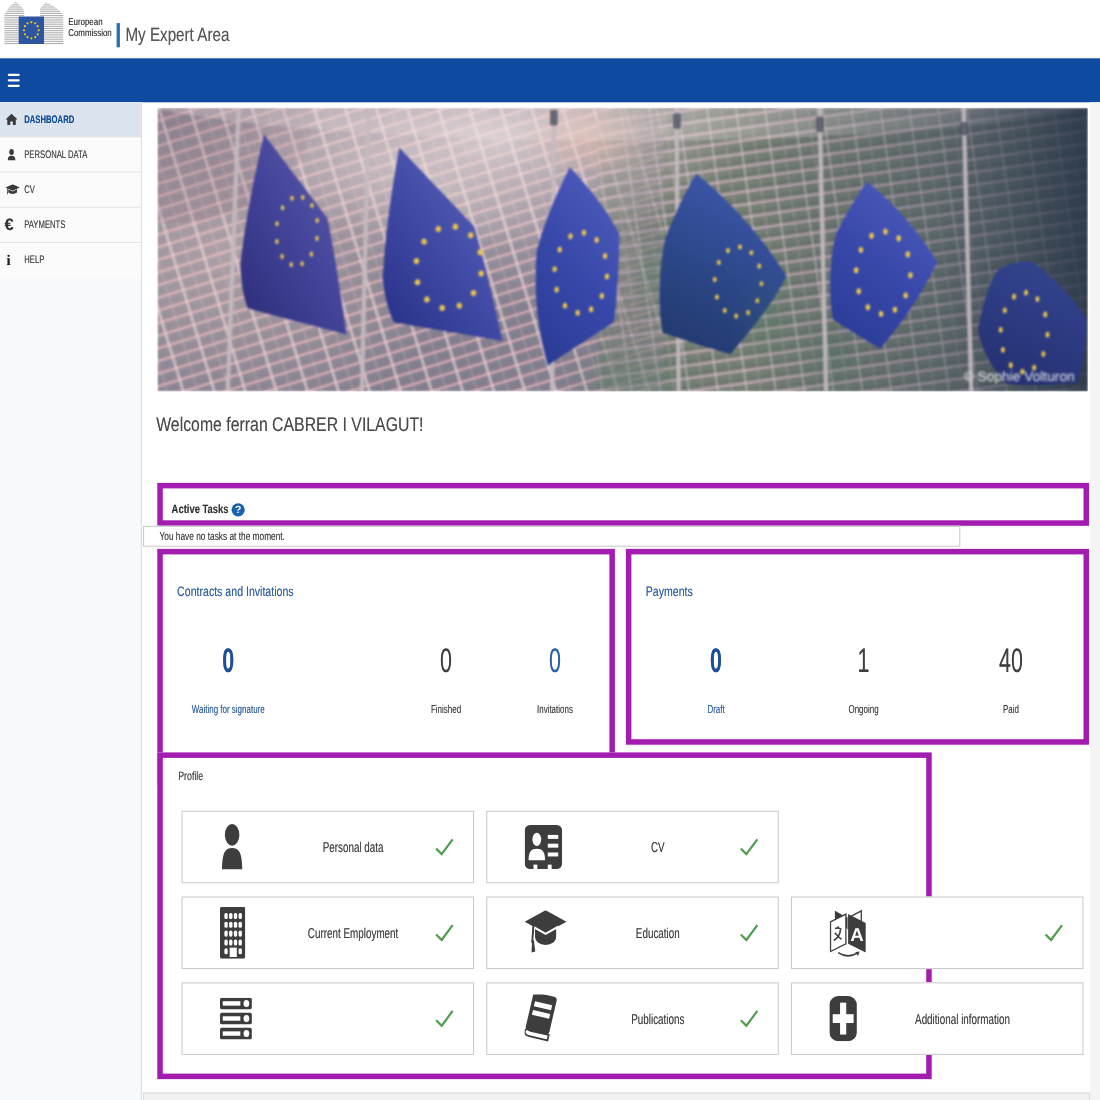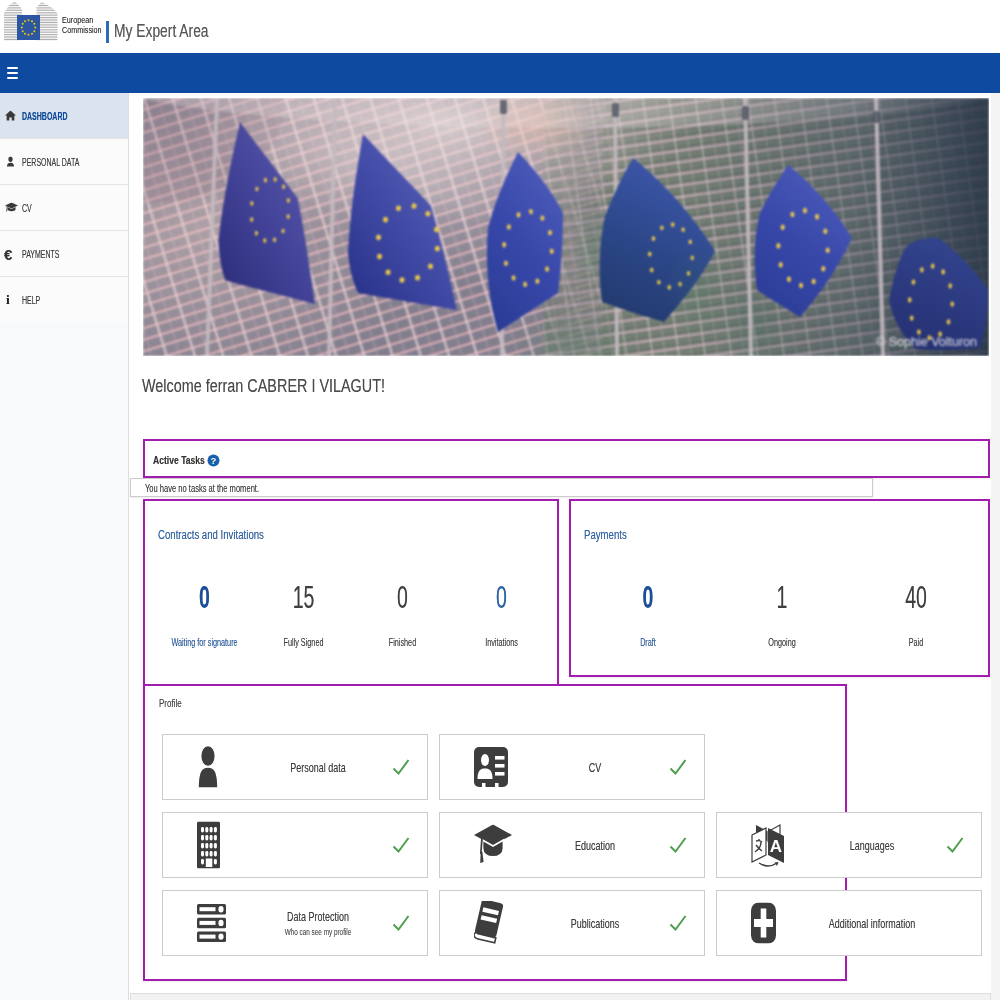--- a/index.html
+++ b/index.html
@@ -2,28 +2,28 @@
 <html><head>
 <meta charset="utf-8">
 <style>
 *{margin:0;padding:0;box-sizing:border-box}
 html,body{width:1000px;height:1000px;overflow:hidden;background:#fff;
  font-family:"Liberation Sans",sans-serif;text-shadow:0 0 0.5px rgba(40,40,40,0.4)}
 #hdr{position:absolute;left:0;top:0;width:1000px;height:53px;background:#fff}
 #nav{position:absolute;left:0;top:53px;width:1000px;height:40px;background:#0e4ba0}
 #burger div{position:absolute;left:7px;width:10.5px;height:2.4px;background:#fff;border-radius:1px}
 #side{position:absolute;left:0;top:93px;width:129px;height:907px;background:#f8f9fa;border-right:1px solid #ddd}
-.mi{position:relative;height:46px;border-bottom:1px solid #e4e4e4;background:#fbfbfc}
+.mi{position:relative;height:32px;border-bottom:1px solid #e4e4e4;background:#fbfbfc}
 .mi .lbl{position:absolute;left:22px;top:50%;transform:translateY(-50%) scaleX(0.7);transform-origin:0 50%;
  font-size:10px;color:#3b3b3b;white-space:nowrap}
 .mi.act{background:#dbe3ef}
 .mi.act .lbl{color:#0b4da2;font-weight:bold}
 .mi svg{position:absolute;left:5px;top:50%;transform:translateY(-50%)}
 #welcome{position:absolute;left:142px;top:376px;font-size:18px;color:#4a4a4a;transform:scaleX(0.8);transform-origin:0 0}
-.panel{position:absolute;background:#fff;border:2px solid #a21caf;box-shadow:0 1px 2px rgba(0,0,0,0.07)}
+.panel{position:absolute;background:#fff;border:5px solid #a21caf;box-shadow:0 1px 2px rgba(0,0,0,0.07)}
 #atask{left:143px;top:439px;width:847px;height:39px}
 #atask .t{position:absolute;left:8px;top:13px;font-size:11px;font-weight:bold;color:#333;transform:scaleX(0.78);transform-origin:0 0}
 #alert{left:130px;top:478px;width:743px;height:19px;border:1px solid #ccc;background:#fff;box-shadow:0 1px 2px rgba(0,0,0,0.08)}
 #alert .t{position:absolute;left:14px;top:3px;font-size:10.5px;color:#3c3c3c;transform:scaleX(0.72);transform-origin:0 0}
 .card .ttl{position:absolute;left:13px;top:27px;font-size:12.5px;color:#2a62ab;transform:scaleX(0.77);transform-origin:0 0}
 .stat{position:absolute;text-align:center}
 .stat .n{font-size:31px;line-height:30px;display:block;color:#3f3f3f;transform:scaleX(0.63);margin-top:2px}
 .stat .l{font-size:10.5px;line-height:10.5px;display:block;margin-top:24px;color:#3f3f3f;transform:scaleX(0.69)}
 .blue{color:#2a61ad !important}
 .bluebold{color:#1b4f9c !important;font-weight:bold}
@@ -246,24 +246,20 @@
 </div>
 <div class="panel" id="alert">
     <span class="t">You have no tasks at the moment.</span>
   </div>
 <div class="panel card" id="c1" style="left:143px;top:499px;width:416px;height:215px">
  <div class="ttl">Contracts and Invitations</div>
  <div class="stat" style="left:10px;top:80px;width:99px">
       <span class="n bluebold">0</span>
       <span class="l blue">Waiting for signature</span>
     </div>
- <div class="stat" style="left:109px;top:80px;width:99px">
-      <span class="n">15</span>
-      <span class="l">Fully Signed</span>
-    </div>
  <div class="stat" style="left:208px;top:80px;width:99px">
       <span class="n">0</span>
       <span class="l">Finished</span>
     </div>
  <div class="stat" style="left:307px;top:80px;width:99px">
       <span class="n blue">0</span>
       <span class="l">Invitations</span>
     </div>
 </div>
 <div class="panel card" id="c2" style="left:569px;top:499px;width:421px;height:178px">
@@ -331,20 +327,23 @@
           <rect x="16.9" y="21.5" width="3" height="5.5" rx="1.4"></rect>
           <rect x="4" y="29.5" width="3" height="5.5" rx="1.4"></rect>
           <rect x="8.3" y="29.5" width="3" height="5.5" rx="1.4"></rect>
           <rect x="12.6" y="29.5" width="3" height="5.5" rx="1.4"></rect>
           <rect x="16.9" y="29.5" width="3" height="5.5" rx="1.4"></rect>
           <rect x="4" y="37.5" width="3" height="5.5" rx="1.4"></rect>
           <rect x="16.9" y="37.5" width="3" height="5.5" rx="1.4"></rect>
           <rect x="8.8" y="37" width="6.5" height="8.5"></rect>
         </g>
       </svg>
+  <div class="tl">
+        <span>Current Employment</span>
+      </div>
   <svg class="ck" width="18" height="17" viewBox="0 0 18 17">
         <path d="M1.5,10 L6.5,15 L16.5,1.5" fill="none" stroke="#4e9e4e" stroke-width="2"></path>
       </svg>
  </div>
  <div class="tile" style="left:294px;top:126px">
   <svg class="ic" width="38" height="41" viewBox="0 0 38 41" fill="#3d3d3d">
         <path d="M19,0 L38,10.5 L19,21 L0,10.5 Z"></path>
         <path d="M8.5,15.5 V24 C8.5,29 13,32.5 19,32.5 C25,32.5 29.5,29 29.5,24 V15.5 L19,21.5 Z" stroke="#fff" stroke-width="1.8"></path>
         <path d="M7.2,11.8 L9,12.3 L7.8,27 C8.6,27.6 8.9,28.6 8.6,29.6 L9.6,37.5 L6.2,38.5 L6.6,29.9 C5.9,29.2 5.7,28.2 6.1,27.2 Z"></path>
       </svg>
@@ -364,45 +363,38 @@
         <text x="25" y="29" font-size="17" font-weight="bold" fill="#fff" text-anchor="middle">A</text>
         <g stroke="#3d3d3d" fill="none" stroke-width="1.4">
           <path d="M5,18 Q9,17 11,19"></path>
           <path d="M8,16 L8,18"></path>
           <path d="M10,19 Q10,25 4,29"></path>
           <path d="M5,22 Q8,26 11,28"></path>
         </g>
         <path d="M8,40 Q17,46 26,40" fill="none" stroke="#3d3d3d" stroke-width="1.5"></path>
         <path d="M26,43 L27.5,39 L23.5,39.5 Z" fill="#3d3d3d"></path>
       </svg>
-  <div class="tl">
-        <span>Languages</span>
-      </div>
   <svg class="ck" width="18" height="17" viewBox="0 0 18 17">
         <path d="M1.5,10 L6.5,15 L16.5,1.5" fill="none" stroke="#4e9e4e" stroke-width="2"></path>
       </svg>
  </div>
  <div class="tile" style="left:17px;top:204px">
   <svg class="ic" width="29" height="38" viewBox="0 0 29 38">
         <g>
           <rect x="0" y="0" width="29" height="10.5" rx="1.5" fill="#3d3d3d"></rect>
           <rect x="2.5" y="3.2" width="16" height="4" fill="#fff"></rect>
           <ellipse cx="24" cy="5.2" rx="2.6" ry="3.2" fill="#fff"></ellipse>
           <rect x="0" y="13.7" width="29" height="10.5" rx="1.5" fill="#3d3d3d"></rect>
           <rect x="2.5" y="16.9" width="16" height="4" fill="#fff"></rect>
           <ellipse cx="24" cy="18.9" rx="2.6" ry="3.2" fill="#fff"></ellipse>
           <rect x="0" y="27.4" width="29" height="10.5" rx="1.5" fill="#3d3d3d"></rect>
           <rect x="2.5" y="30.6" width="16" height="4" fill="#fff"></rect>
           <ellipse cx="24" cy="32.6" rx="2.6" ry="3.2" fill="#fff"></ellipse>
         </g>
       </svg>
-  <div class="tl">
-        <span>Data Protection</span>
-        <span class="sub">Who can see my profile</span>
-      </div>
   <svg class="ck" width="18" height="17" viewBox="0 0 18 17">
         <path d="M1.5,10 L6.5,15 L16.5,1.5" fill="none" stroke="#4e9e4e" stroke-width="2"></path>
       </svg>
  </div>
  <div class="tile" style="left:294px;top:204px">
   <svg class="ic" width="31" height="44" viewBox="0 0 31 44">
         <g transform="rotate(13 15 22)">
           <path d="M3,36 Q3,40 8,40 L25,40 L25,35 L8,35 Q5,35 5,33 Z" fill="#fff" stroke="#3d3d3d" stroke-width="1.6"></path>
           <rect x="3" y="0" width="22" height="35" rx="3" fill="#3d3d3d"></rect>
           <rect x="6" y="8" width="16" height="4.5" fill="#fff"></rect>

